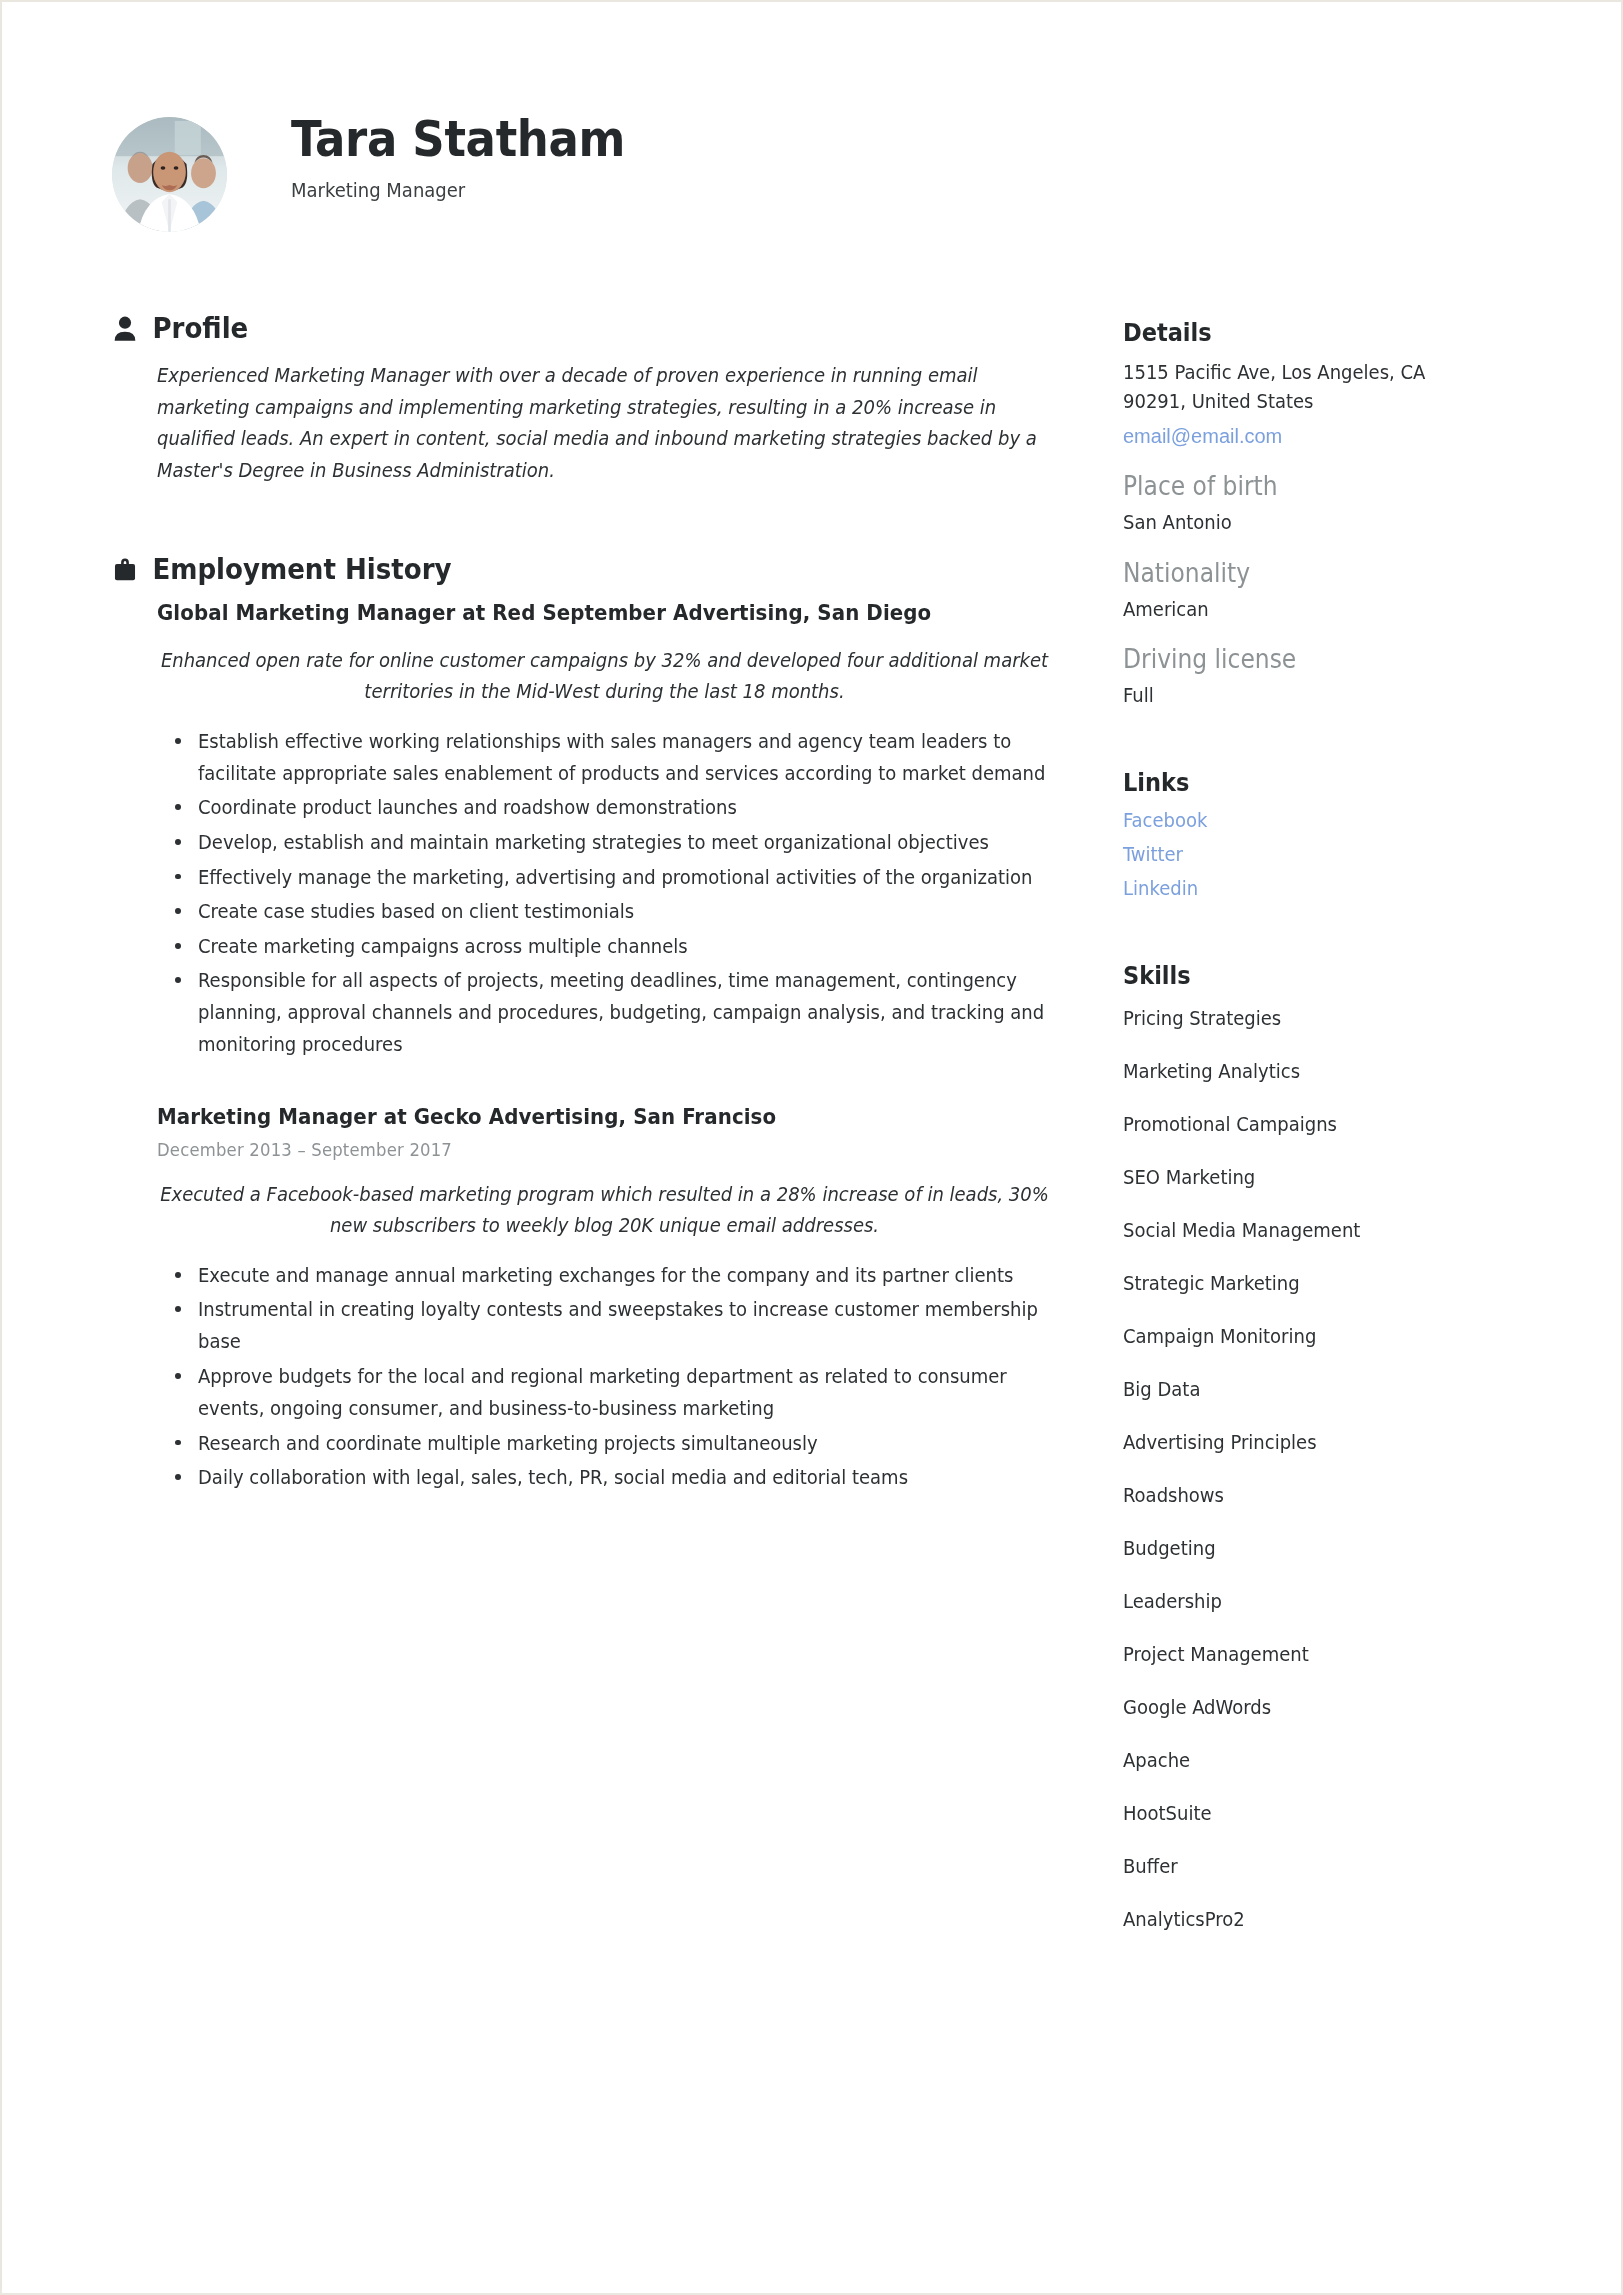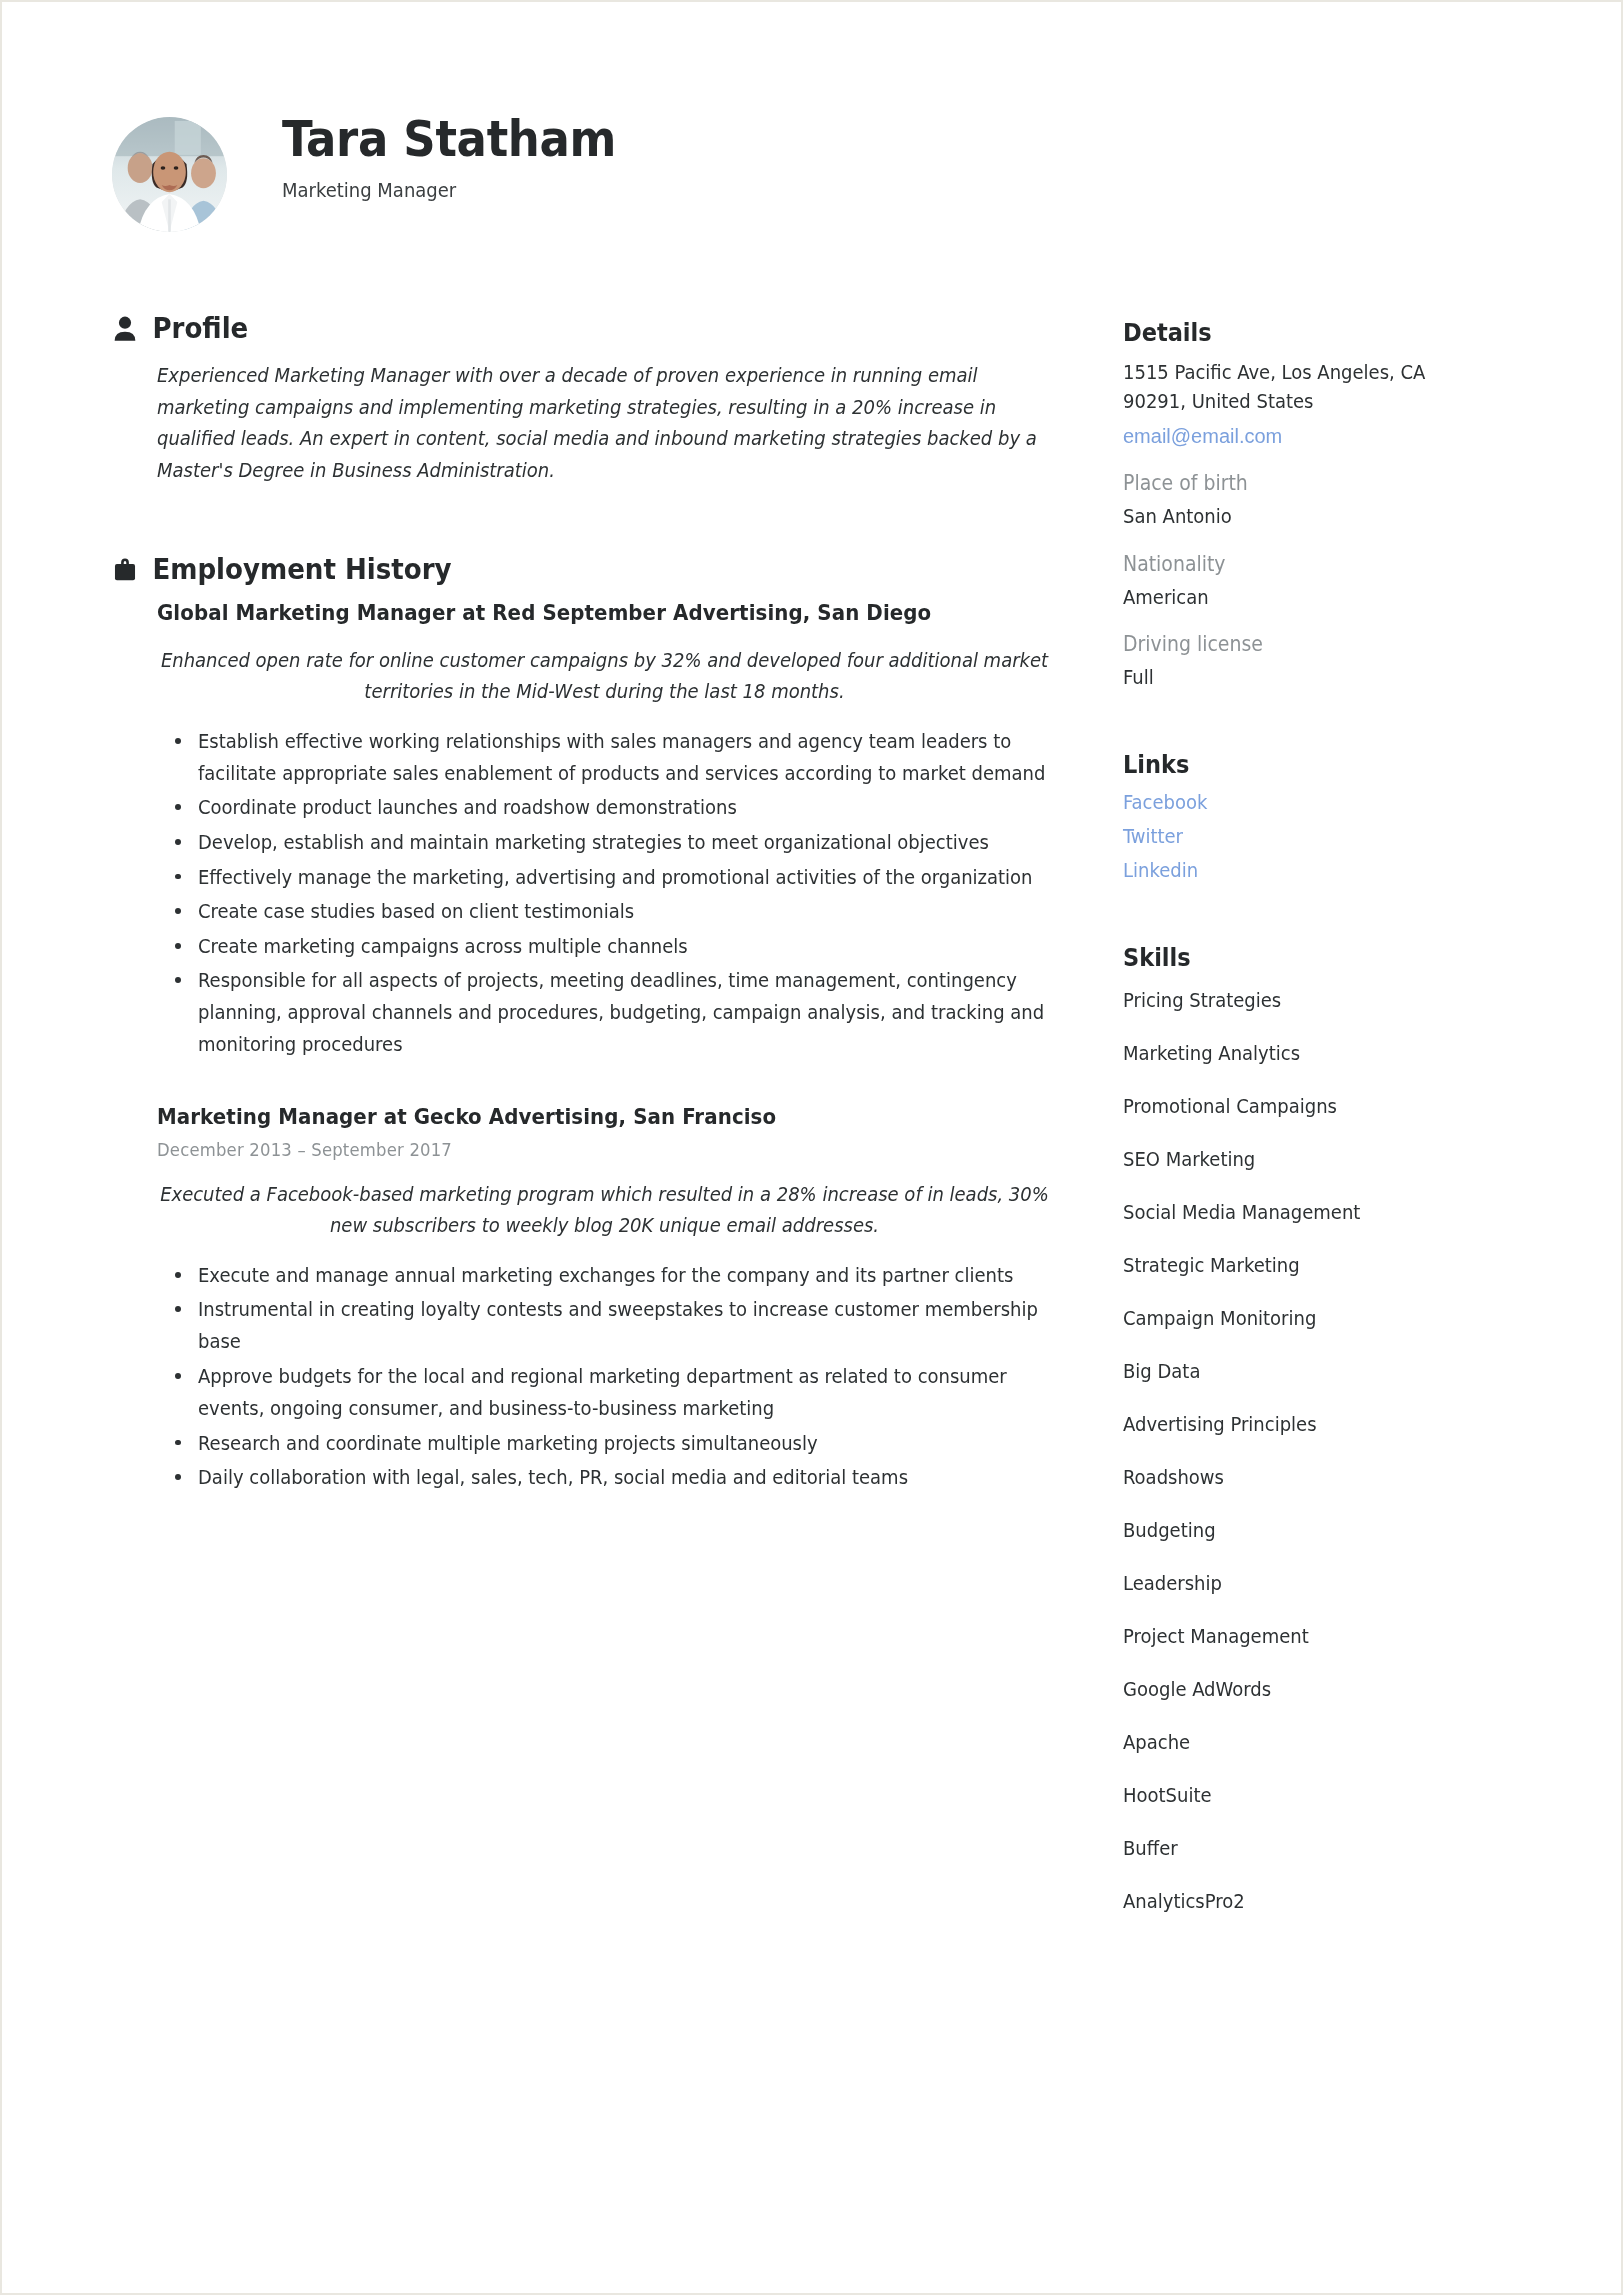--- a/index.html
+++ b/index.html
@@ -41,21 +41,21 @@
     top: 2.6px;
     width: 115px;
     height: 115px;
     border-radius: 50%;
     overflow: hidden;
     background: #dfe4e6;
   }
   .avatar svg { display: block; width: 115px; height: 115px; }
   .name-block {
     position: absolute;
-    left: 170px;
+    left: 179px;
     top: 0;
   }
   .name {
     font-family: "DejaVu Sans Condensed", "Liberation Sans Narrow", "Liberation Sans", sans-serif;
     font-size: 50px;
     font-weight: 700;
     color: #26292b;
     letter-spacing: -0.3px;
     line-height: 1.0;
     white-space: nowrap;
@@ -186,21 +186,21 @@
     line-height: 1;
   }
   .r-text {
     font-family: "DejaVu Sans Condensed", "Liberation Sans Narrow", "Liberation Sans", sans-serif;
     font-size: 20px;
     line-height: 1.44;
     color: #2d3133;
   }
   .r-label {
     font-family: "DejaVu Sans Condensed", "Liberation Sans Narrow", "Liberation Sans", sans-serif;
-    font-size: 21px;
+    font-size: 26px;
     color: #8d9295;
     margin-top: 23.5px;
   }
   .r-value {
     font-family: "DejaVu Sans Condensed", "Liberation Sans Narrow", "Liberation Sans", sans-serif;
     font-size: 20px;
     color: #2d3133;
     margin-top: 9.1px;
   }
   .r-link {

